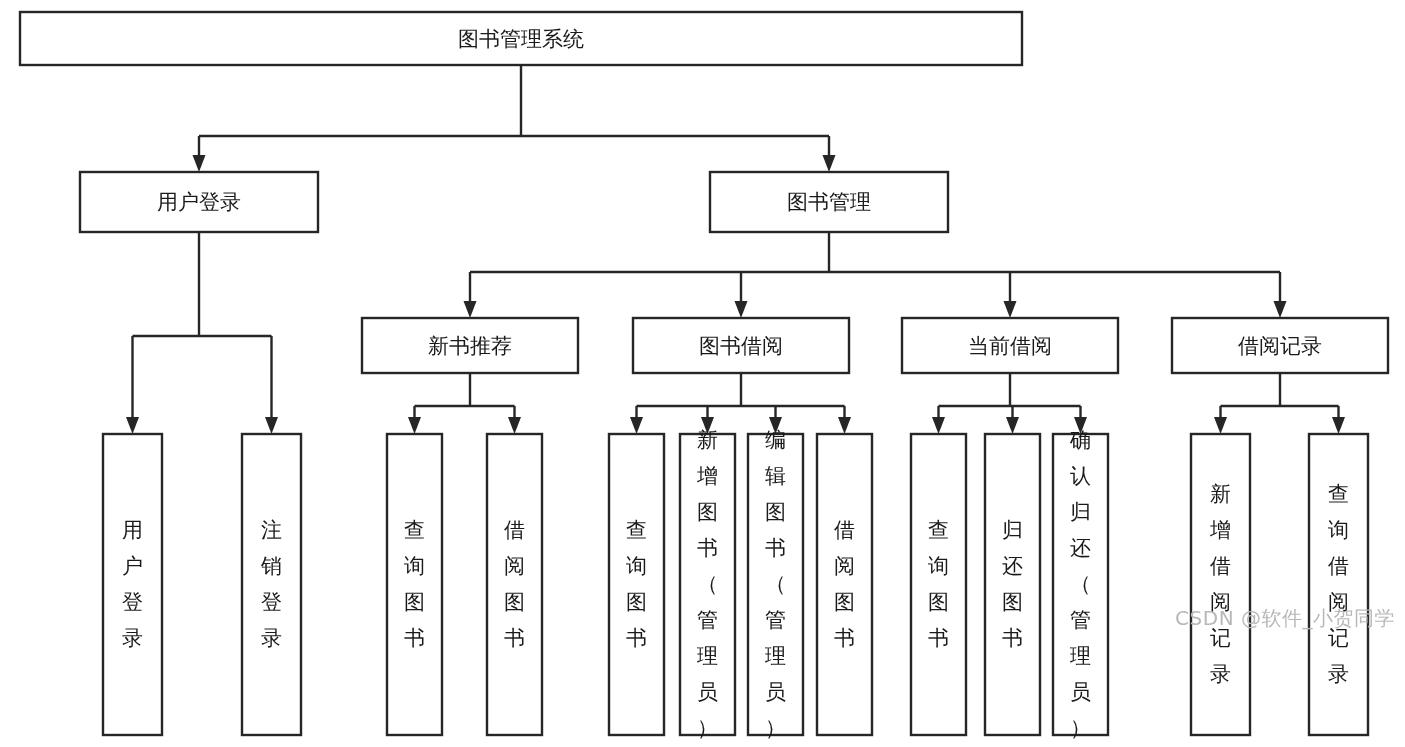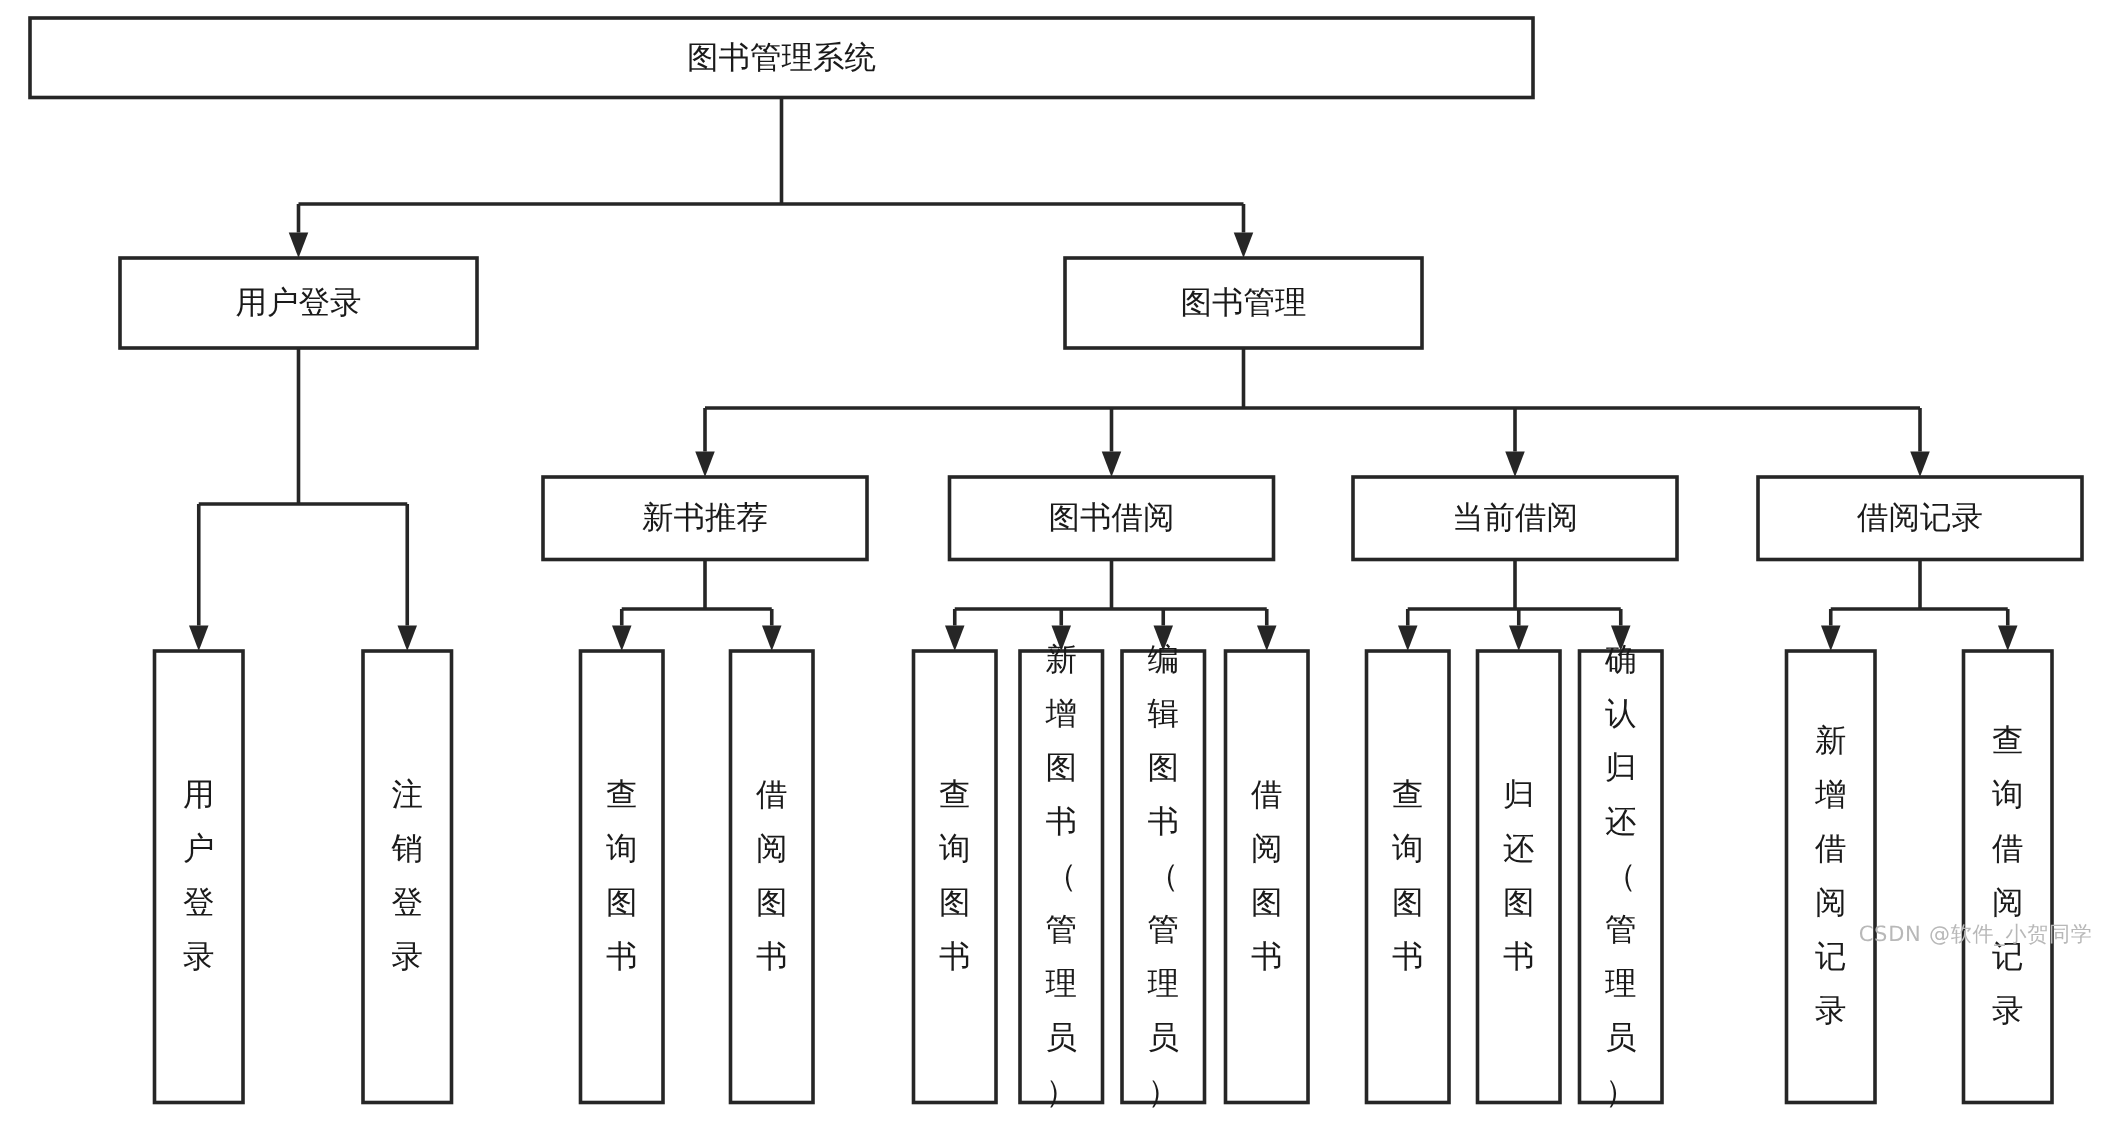--- a/index.html
+++ b/index.html
@@ -54,21 +54,21 @@
     fill: #1a1a1a;
     font-family: "DejaVu Sans", "Liberation Sans", sans-serif;
     font-size: 21px;
     text-anchor: middle;
   }
   .watermark {
     position: absolute;
     right: 10px;
     bottom: 5px;
     font-family: "DejaVu Sans", "Liberation Sans", sans-serif;
-    font-size: 14px;
+    font-size: 20px;
     color: #b8b8b8;
     letter-spacing: 0.5px;
     white-space: nowrap;
     user-select: none;
   }
 </style>
 </head>
 <body>
 
 <div id="diagram-root">

